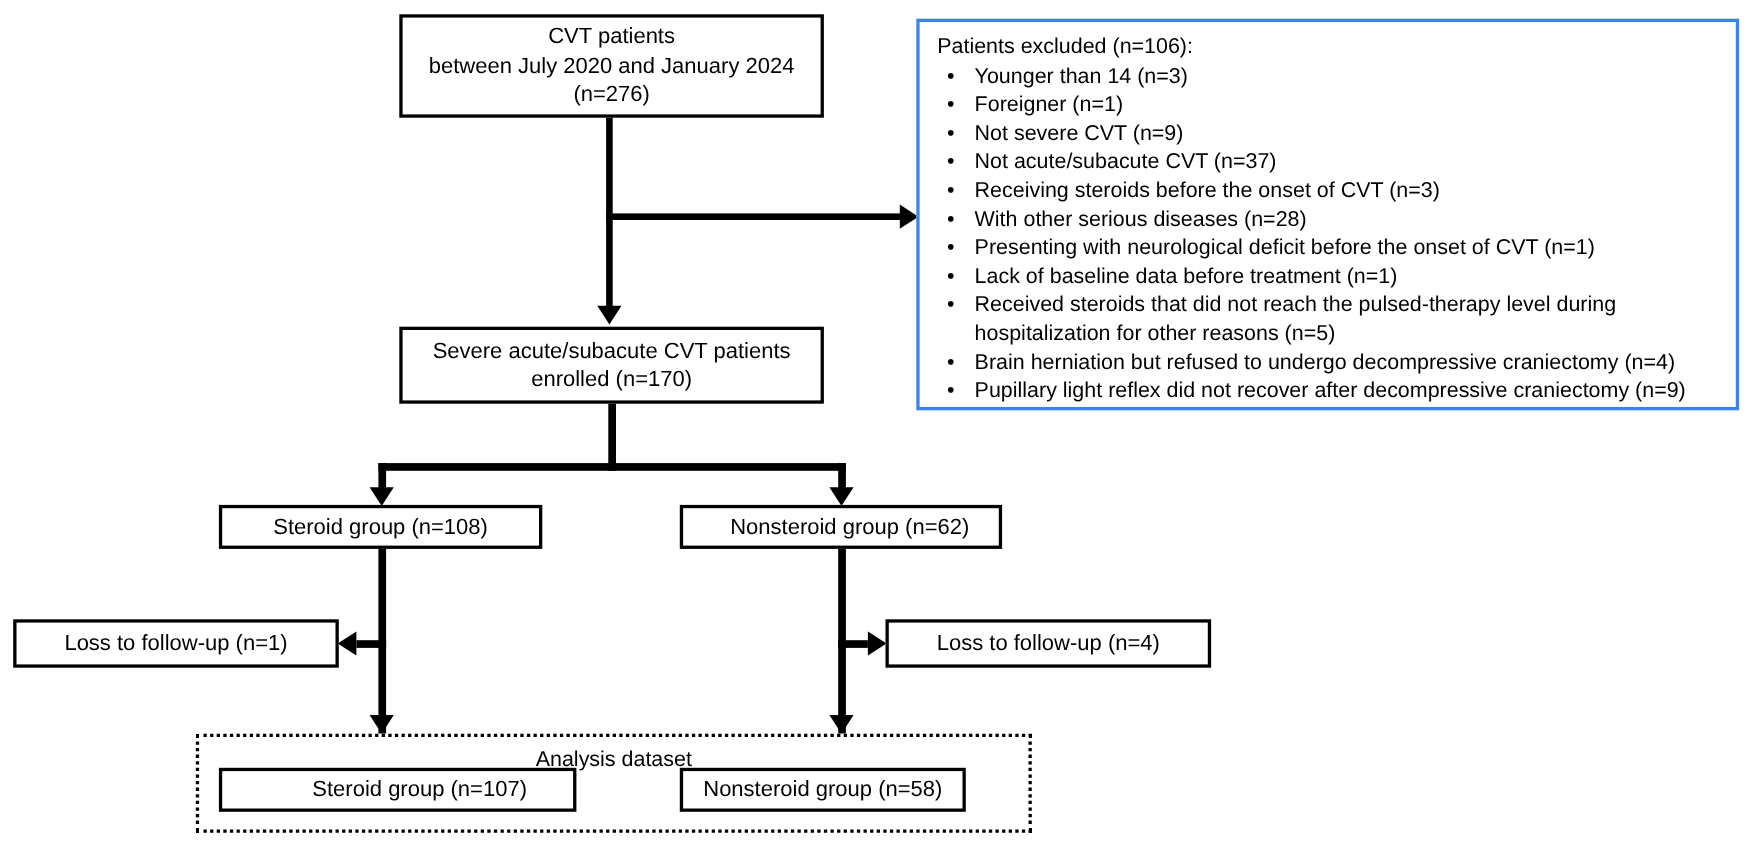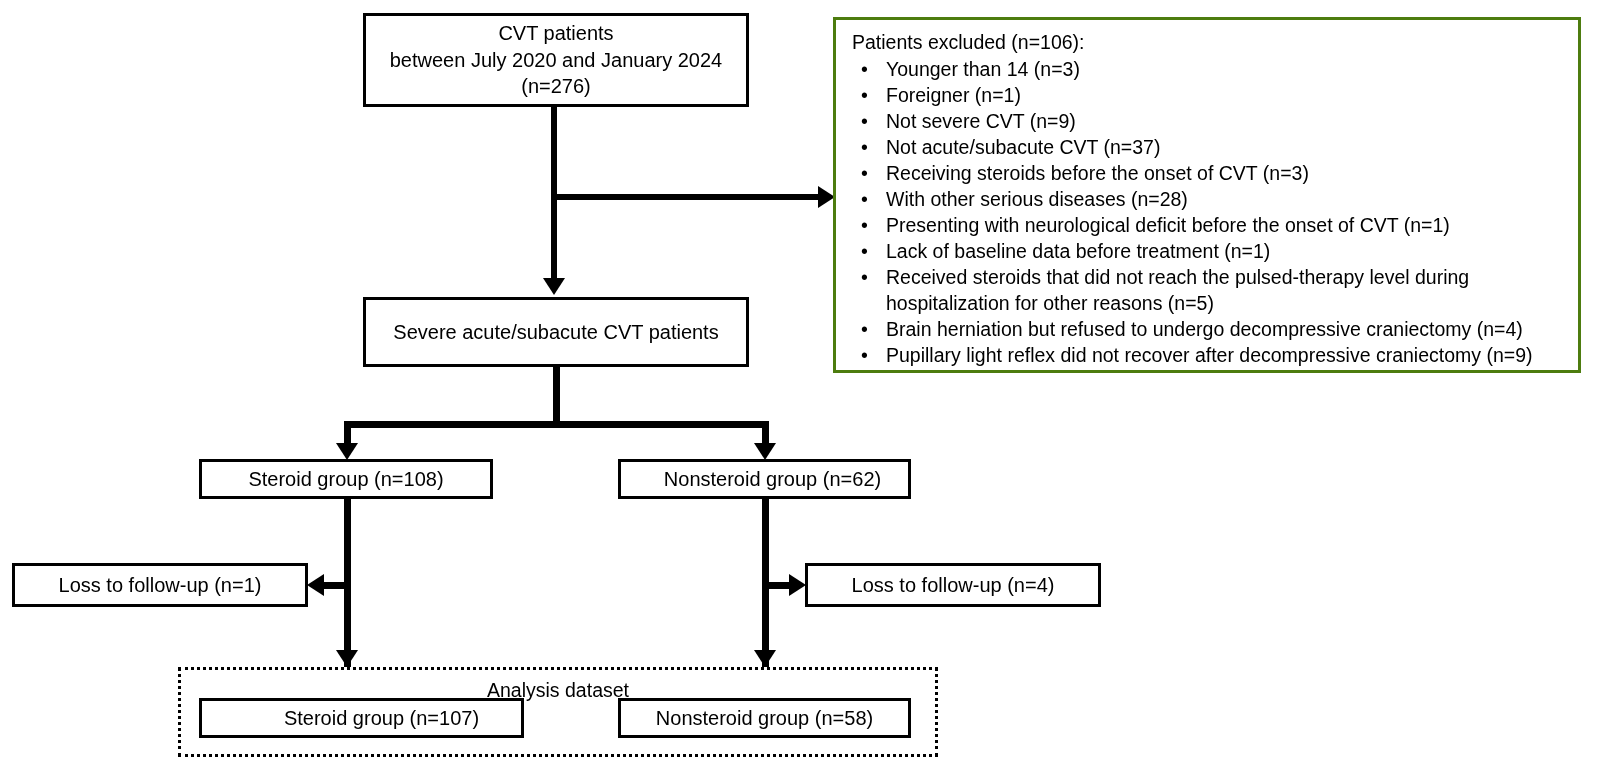--- a/index.html
+++ b/index.html
@@ -29,21 +29,21 @@
     text-align: center;
     line-height: 1.32;
   }
   .box .lines { width: 100%; padding: 0 8px; }
   .box .lines > div { white-space: nowrap; }
 
   
   #excluded-box {
     position: absolute;
     box-sizing: border-box;
-    border: 3px solid #4d7c0f;
+    border: 3px solid #3b82f6;
     background: #fff;
     padding: 9px 10px 8px 16px;
     font-size: 19.5px;
     line-height: 1.335;
   }
   #excluded-box .exc-head { margin: 0 0 1px 0; }
   #excluded-box ul {
     list-style: none;
     margin: 0;
     padding: 0;
@@ -134,20 +134,21 @@
       <li style="white-space:pre-line;"><span class="bullet">•</span><span>Received steroids that did not reach the pulsed-therapy level during
 hospitalization for other reasons (n=5)</span></li>
       <li><span class="bullet">•</span><span>Brain herniation but refused to undergo decompressive craniectomy (n=4)</span></li>
       <li><span class="bullet">•</span><span>Pupillary light reflex did not recover after decompressive craniectomy (n=9)</span></li>
     </ul>
   </div>
 
   <div class="box" id="enrolled-box" style="left:363px; top:297px; width:386px; height:70px; font-size:20px;">
     <div class="lines">
       <div>Severe acute/subacute CVT patients</div>
+      <div>enrolled (n=170)</div>
     </div>
   </div>
 
   <div class="vline" style="left:553px; top:367px; width:7px; height:61px;"></div>
   <div class="hline" style="left:344px; top:421px; width:425px; height:7px;"></div>
   <div class="vline" style="left:344px; top:421px; width:7px; height:24px;"></div>
   <div class="arrow down" style="left:336px; top:443px;"></div>
   <div class="vline" style="left:762px; top:421px; width:7px; height:24px;"></div>
   <div class="arrow down" style="left:754px; top:443px;"></div>
 
@@ -188,19 +189,19 @@
   <div id="analysis-dotted" style="left:178px; top:667px; width:760px; height:90px;">
     <div id="analysis-label">Analysis dataset</div>
   </div>
 
   <div class="box" style="left:199px; top:698px; width:325px; height:40px; font-size:20px;padding-left:40px;">
     <div class="lines">
         <div>Steroid group (n=107)</div>
       </div>
   </div>
 
-  <div class="box" style="left:618px; top:698px; width:293px; height:40px; font-size:20px;">
+  <div class="box" style="left:618px; top:698px; width:260px; height:40px; font-size:20px;">
     <div class="lines">
         <div>Nonsteroid group (n=58)</div>
       </div>
   </div>
 
 </div>
 
 </body></html>

